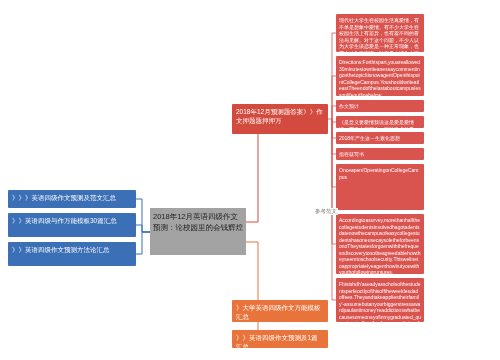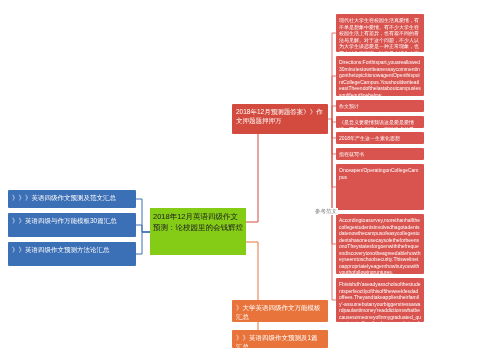--- a/index.html
+++ b/index.html
@@ -15,21 +15,21 @@
     position:absolute;
     box-sizing:border-box;
     color:#ffffff;
     line-height:1.35;
     word-break:break-all;
     overflow:hidden;
   }
   
   .root{
     left:150px;top:208px;width:96px;height:47px;
-    background:#84cc16;
+    background:#a3a3a3;
     color:#222222;
     font-size:7.5px;
     padding:4px 3px;
     line-height:1.45;
     text-align:left;
   }
   
   .lnode{
     background:#3b6fb6;
     font-size:6.5px;

